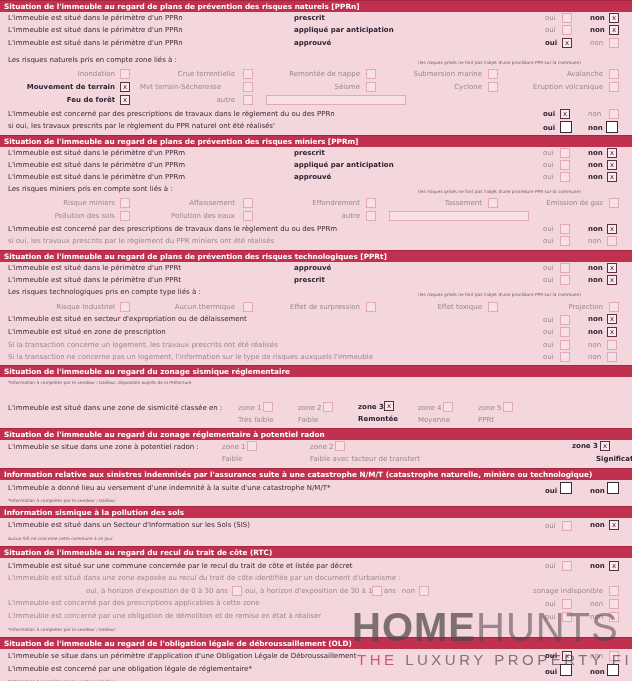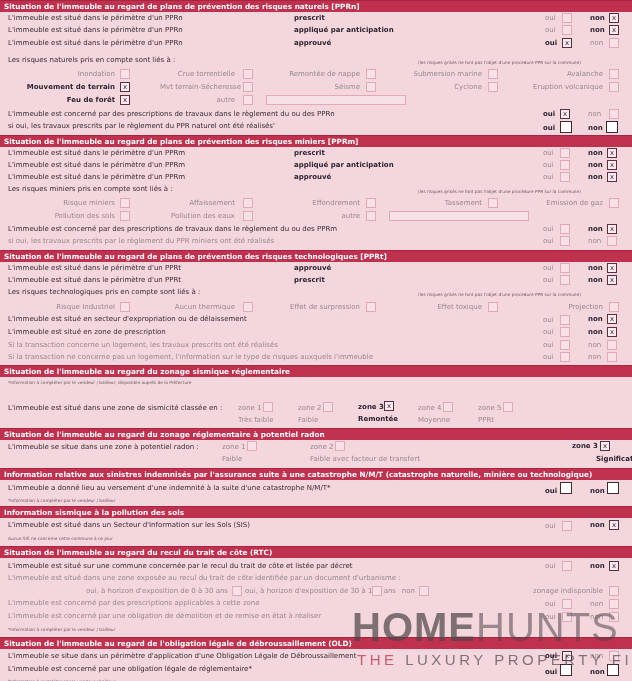--- a/index.html
+++ b/index.html
@@ -39,37 +39,37 @@
 <div class="t b" style="left:590px;top:26px">non</div>
 <div class="cb on" style="left:609px;top:25px">x</div>
 
 <div class="t" style="left:8px;top:39px">L'immeuble est situé dans le périmètre d'un PPRn</div>
 <div class="t b" style="left:294px;top:39px">approuvé</div>
 <div class="t b" style="left:545px;top:39px">oui</div>
 <div class="cb on" style="left:562px;top:38px">x</div>
 <div class="t g" style="left:590px;top:39px">non</div>
 <div class="cb" style="left:609px;top:38px"></div>
 
-<div class="t" style="left:8px;top:56px">Les risques naturels pris en compte sont liés à :</div>
+<div class="t" style="left:8px;top:56px">Les risques naturels pris en compte zone liés à :</div>
 <div class="t s" style="left:418px;top:58px">(les risques grisés ne font pas l'objet d'une procédure PPR sur la commune)</div>
 
 <div class="t g r" style="left:40px;width:75px;top:70px">Inondation</div>
 <div class="cb" style="left:120px;top:69px"></div>
 <div class="t g r" style="left:140px;width:95px;top:70px">Crue torrentielle</div>
 <div class="cb" style="left:243px;top:69px"></div>
 <div class="t g r" style="left:270px;width:90px;top:70px">Remontée de nappe</div>
 <div class="cb" style="left:366px;top:69px"></div>
 <div class="t g r" style="left:390px;width:92px;top:70px">Submersion marine</div>
 <div class="cb" style="left:488px;top:69px"></div>
 <div class="t g r" style="left:520px;width:83px;top:70px">Avalanche</div>
 <div class="cb" style="left:609px;top:69px"></div>
 
 <div class="t b r" style="left:20px;width:95px;top:83px">Mouvement de terrain</div>
 <div class="cb on" style="left:120px;top:82px">x</div>
-<div class="t g r" style="left:130px;width:111px;top:83px">Mvt terrain-Sécheresse</div>
+<div class="t g r" style="left:130px;width:91px;top:83px">Mvt terrain-Sécheresse</div>
 <div class="cb" style="left:243px;top:82px"></div>
 <div class="t g r" style="left:270px;width:90px;top:83px">Séisme</div>
 <div class="cb" style="left:366px;top:82px"></div>
 <div class="t g r" style="left:390px;width:92px;top:83px">Cyclone</div>
 <div class="cb" style="left:488px;top:82px"></div>
 <div class="t g r" style="left:510px;width:93px;top:83px">Eruption volcanique</div>
 <div class="cb" style="left:609px;top:82px"></div>
 
 <div class="t b r" style="left:40px;width:75px;top:96px">Feu de forêt</div>
 <div class="cb on" style="left:120px;top:95px">x</div>
@@ -155,21 +155,21 @@
 <div class="t b" style="left:588px;top:264px">non</div>
 <div class="cb on" style="left:607px;top:263px">x</div>
 
 <div class="t" style="left:8px;top:276px">L'immeuble est situé dans le périmètre d'un PPRt</div>
 <div class="t b" style="left:294px;top:276px">prescrit</div>
 <div class="t g" style="left:543px;top:276px">oui</div>
 <div class="cb" style="left:560px;top:275px"></div>
 <div class="t b" style="left:588px;top:276px">non</div>
 <div class="cb on" style="left:607px;top:275px">x</div>
 
-<div class="t" style="left:8px;top:288px">Les risques technologiques pris en compte sont liés à :</div>
+<div class="t" style="left:8px;top:288px">Les risques technologiques pris en compte type liés à :</div>
 <div class="t s" style="left:418px;top:290px">(les risques grisés ne font pas l'objet d'une procédure PPR sur la commune)</div>
 
 <div class="t g r" style="left:20px;width:95px;top:303px">Risque Industriel</div>
 <div class="cb" style="left:120px;top:302px"></div>
 <div class="t g r" style="left:140px;width:95px;top:303px">Aucun thermique</div>
 <div class="cb" style="left:243px;top:302px"></div>
 <div class="t g r" style="left:260px;width:100px;top:303px">Effet de surpression</div>
 <div class="cb" style="left:366px;top:302px"></div>
 <div class="t g r" style="left:400px;width:82px;top:303px">Effet toxique</div>
 <div class="cb" style="left:488px;top:302px"></div>

